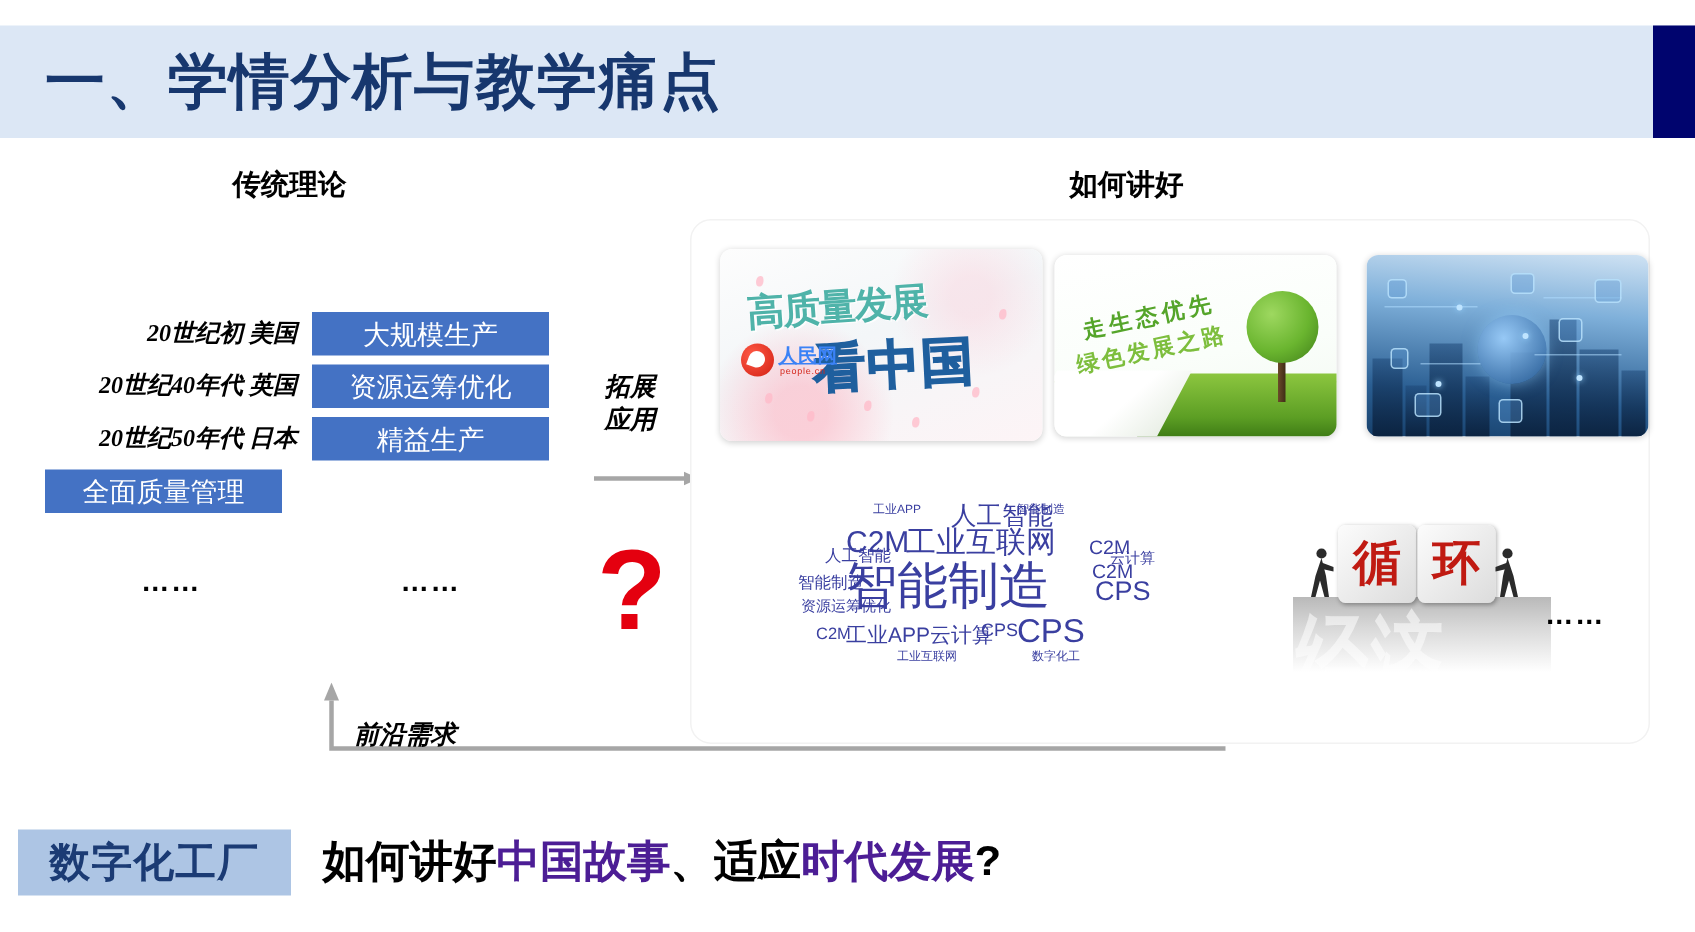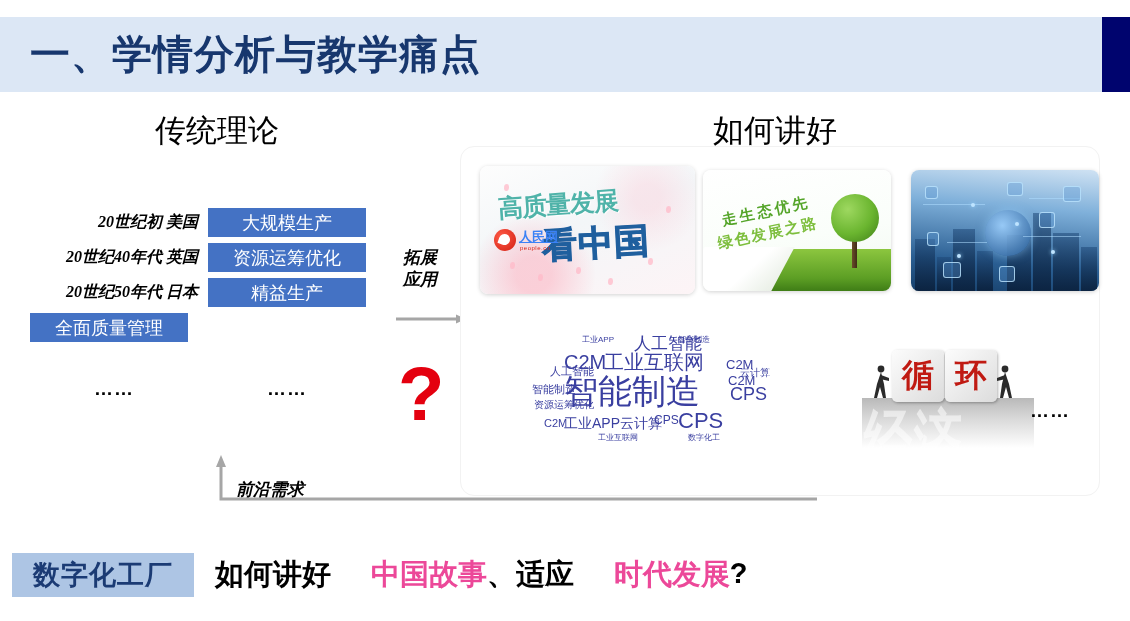--- a/index.html
+++ b/index.html
@@ -34,22 +34,22 @@
     font-size: 40px;
     font-weight: bold;
     color: #17376e;
     letter-spacing: 1px;
     white-space: nowrap;
   }
 
   
   .col-heading {
     position: absolute;
-    font-size: 31px;
-    font-weight: normal;
+    font-size: 19px;
+    font-weight: bold;
     color: #000000;
     white-space: nowrap;
   }
   #heading-left  { left: 155px; top: 110px; }
   #heading-right { left: 713px; top: 110px; }
 
   
   #theory-list {
     position: absolute;
     left: 30px; top: 208px;
@@ -409,21 +409,21 @@
   #scenario-text {
     position: absolute;
     left: 215px; top: 553px;
     height: 44px;
     display: flex; align-items: center;
     font-size: 29px; font-weight: bold;
     color: #000000;
     white-space: nowrap;
     font-family: Liberation Mono, monospace;
   }
-  #scenario-text .hl { color: #ec4899; margin-left: 40px; }
+  #scenario-text .hl { color: #4c1d95; }
 </style>
 </head>
 <body>
 
 <div id="header-band"></div>
 <div id="header-accent"></div>
 <div id="header-title">一、学情分析与教学痛点</div>
 
 <div class="col-heading" id="heading-left">传统理论</div>
 <div class="col-heading" id="heading-right">如何讲好</div>

